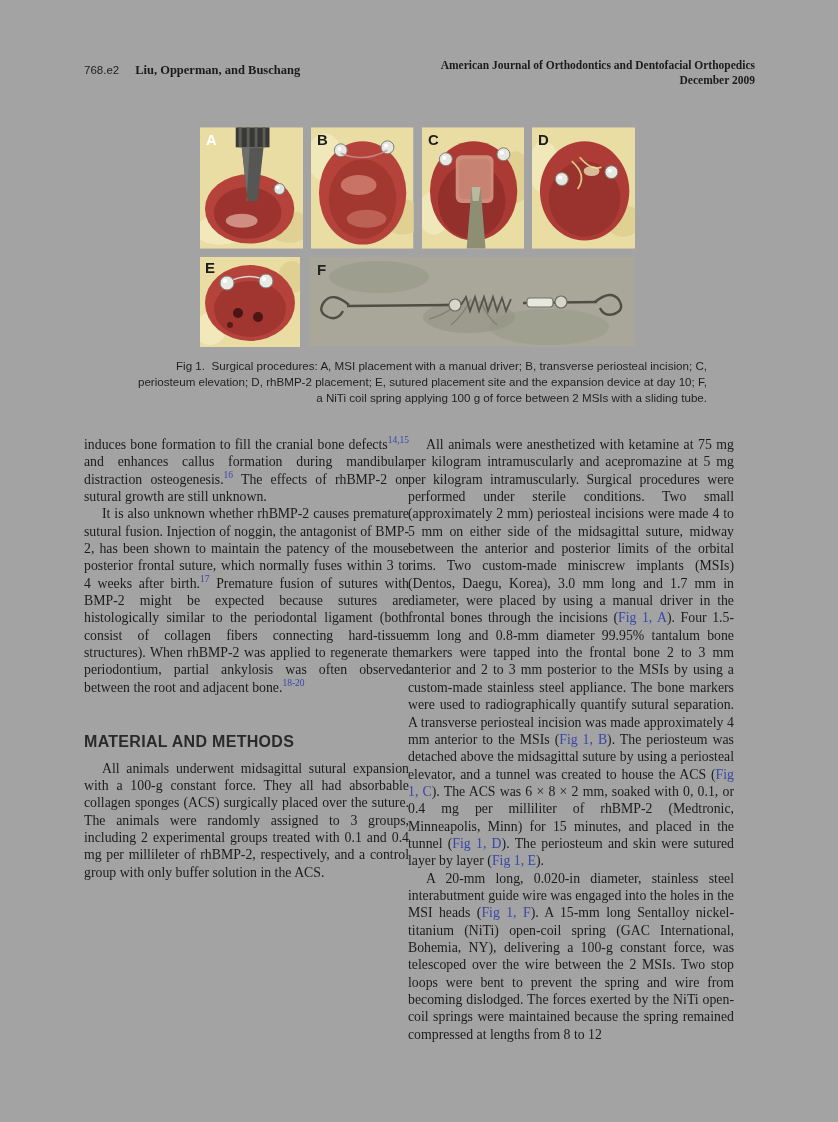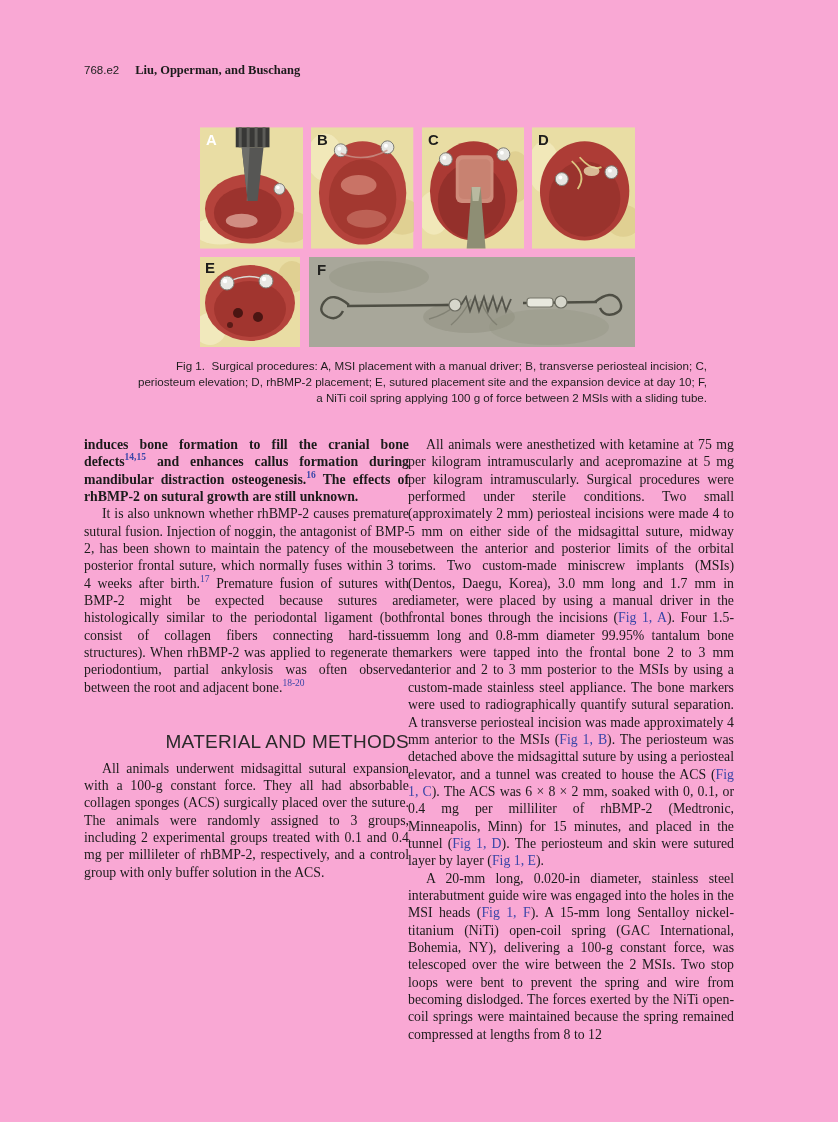--- a/index.html
+++ b/index.html
@@ -1,17 +1,17 @@
 <!DOCTYPE html>
 <html><head>
 <meta charset="utf-8">
 <style>
   html,body { margin:0; padding:0; background:#ffffff; }
   .page {
-    position:relative; width:838px; height:1122px; background:#f9a8d4;
+    position:relative; width:838px; height:1122px; background:#a3a3a3;
     font-family:"Liberation Serif", serif; color:#1b1b1b; overflow:hidden;
   }
   
   .header-left { position:absolute; left:84px; top:60px; white-space:nowrap; }
   .header-left .page-num { font-family:"Liberation Sans", sans-serif; font-size:11.5px; color:#222; }
   .header-left .authors  { font-family:"Liberation Serif", serif; font-weight:bold; font-size:12.5px; margin-left:16px; }
   .header-right {
     position:absolute; right:83px; top:58px; text-align:right;
     font-family:"Liberation Serif", serif; font-weight:bold;
     font-size:11.5px; line-height:14.5px; color:#1b1b1b;
@@ -28,36 +28,40 @@
     line-height:16.2px; color:#1e1e1e; text-align:right;
   }
   
   .col {
     position:absolute; top:436px; width:325px;
     font-size:13.8px; line-height:17.35px; text-align:justify;
   }
   .col-left  { left:84px; }
   .col-right { left:408px; width:326px; }
   p.para { margin:0; text-indent:18px; }
-  p.no-indent { text-indent:0;font-weight:bold; }
+  p.no-indent { text-indent:0; }
   .section-heading {
-    font-family:"Liberation Sans", sans-serif; font-weight:normal;
-    font-size:19px; color:#2a2a2a; letter-spacing:0.3px;
-    margin:37px 0 9px 0; text-align:right; text-indent:0;
+    font-family:"Liberation Sans", sans-serif; font-weight:bold;
+    font-size:16px; color:#2a2a2a; letter-spacing:0.3px;
+    margin:37px 0 9px 0; text-align:left; text-indent:0;
   }
   sup.ref-link { color:#3946a8; font-size:9.5px; line-height:0; }
   .fig-link { color:#3946a8; }
 </style>
 </head>
 <body>
 
 <div class="page">
 
   <div class="header-left">
     <span class="page-num">768.e2</span><span class="authors">Liu, Opperman, and Buschang</span>
+  </div>
+  <div class="header-right">
+    <div>American Journal of Orthodontics and Dentofacial Orthopedics</div>
+    <div>December 2009</div>
   </div>
 
   <div class="figure">
     <div class="fig-row1">
 
       <svg width="104" height="122" viewBox="0 0 104 122">
         <rect width="104" height="122" fill="#e9dda4"></rect>
         <ellipse cx="20" cy="104" rx="26" ry="14" fill="#f3ecc2" opacity="0.8"></ellipse>
         <ellipse cx="90" cy="100" rx="22" ry="16" fill="#dccb8a" opacity="0.7"></ellipse>
         <ellipse cx="50" cy="82" rx="45" ry="35" fill="#b5433c"></ellipse>

